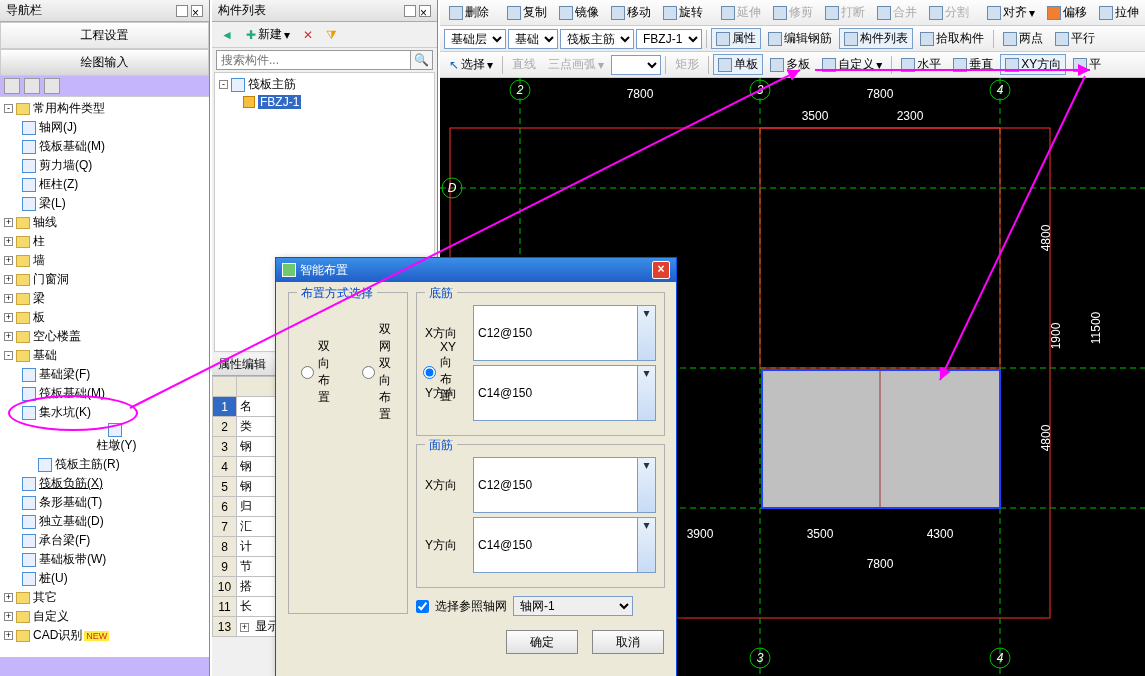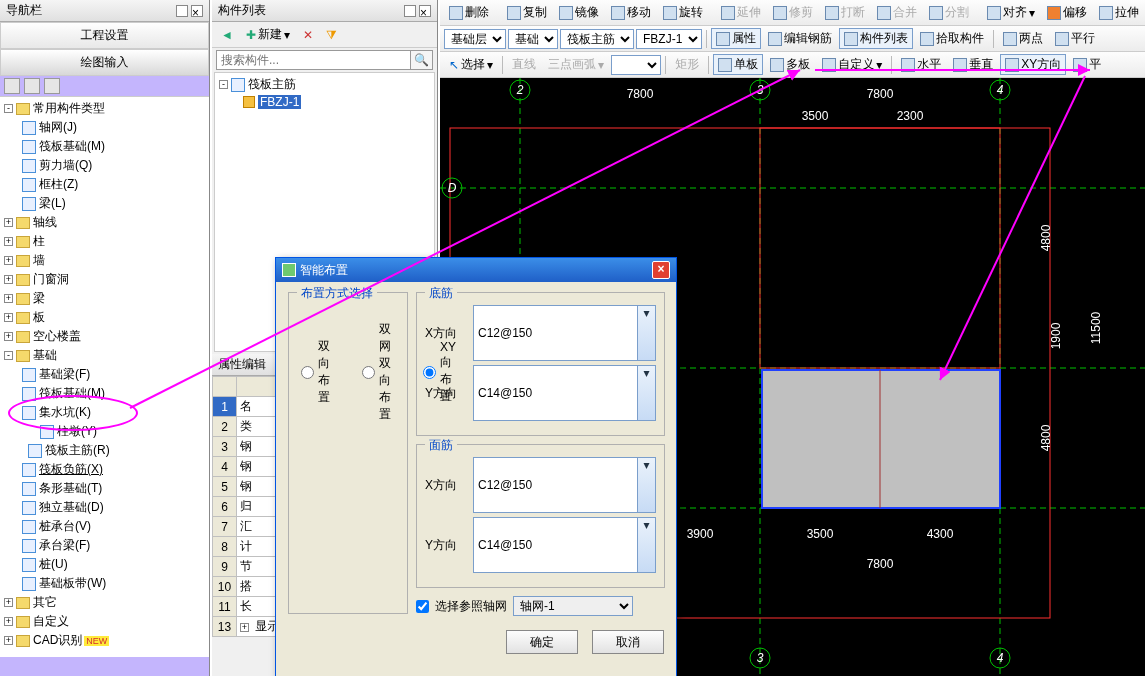--- a/index.html
+++ b/index.html
@@ -163,55 +163,51 @@
         <span>基础梁(F)</span>
       </div>
       <div class="tree-item" style="padding-left: 22px;">
         <span class="item-icon"></span>
         <span>筏板基础(M)</span>
       </div>
       <div class="tree-item" style="padding-left: 22px;">
         <span class="item-icon"></span>
         <span>集水坑(K)</span>
       </div>
-      <div class="tree-item" style="padding-left: 40px;">
+      <div class="tree-item" style="padding-left: 26px; flex-direction: column;">
         <span class="item-icon"></span>
         <span>柱墩(Y)</span>
       </div>
-      <div class="tree-item" style="padding-left: 28px;">
+      <div class="tree-item" style="padding-left: 38px;">
         <span class="item-icon"></span>
         <span>筏板主筋(R)</span>
       </div>
       <div class="tree-item" style="padding-left: 22px; text-decoration: underline;">
         <span class="item-icon"></span>
         <span>筏板负筋(X)</span>
       </div>
       <div class="tree-item" style="padding-left: 22px;">
         <span class="item-icon"></span>
         <span>条形基础(T)</span>
       </div>
       <div class="tree-item" style="padding-left: 22px;">
         <span class="item-icon"></span>
         <span>独立基础(D)</span>
       </div>
       <div class="tree-item" style="padding-left: 22px;">
         <span class="item-icon"></span>
-        <span>桩承台(V)</span>
-      </div>
-      <div class="tree-item" style="padding-left: 22px;">
-        <span class="item-icon"></span>
         <span>承台梁(F)</span>
       </div>
       <div class="tree-item" style="padding-left: 22px;">
         <span class="item-icon"></span>
+        <span>基础板带(W)</span>
+      </div>
+      <div class="tree-item" style="padding-left: 22px;">
+        <span class="item-icon"></span>
         <span>桩(U)</span>
-      </div>
-      <div class="tree-item" style="padding-left: 22px;">
-        <span class="item-icon"></span>
-        <span>基础板带(W)</span>
       </div>
       <div class="tree-item" style="padding-left: 4px;">
         <span class="toggle">+</span>
         <span class="folder-icon"></span>
         <span>其它</span>
       </div>
       <div class="tree-item" style="padding-left: 4px;">
         <span class="toggle">+</span>
         <span class="folder-icon"></span>
         <span>自定义</span>

